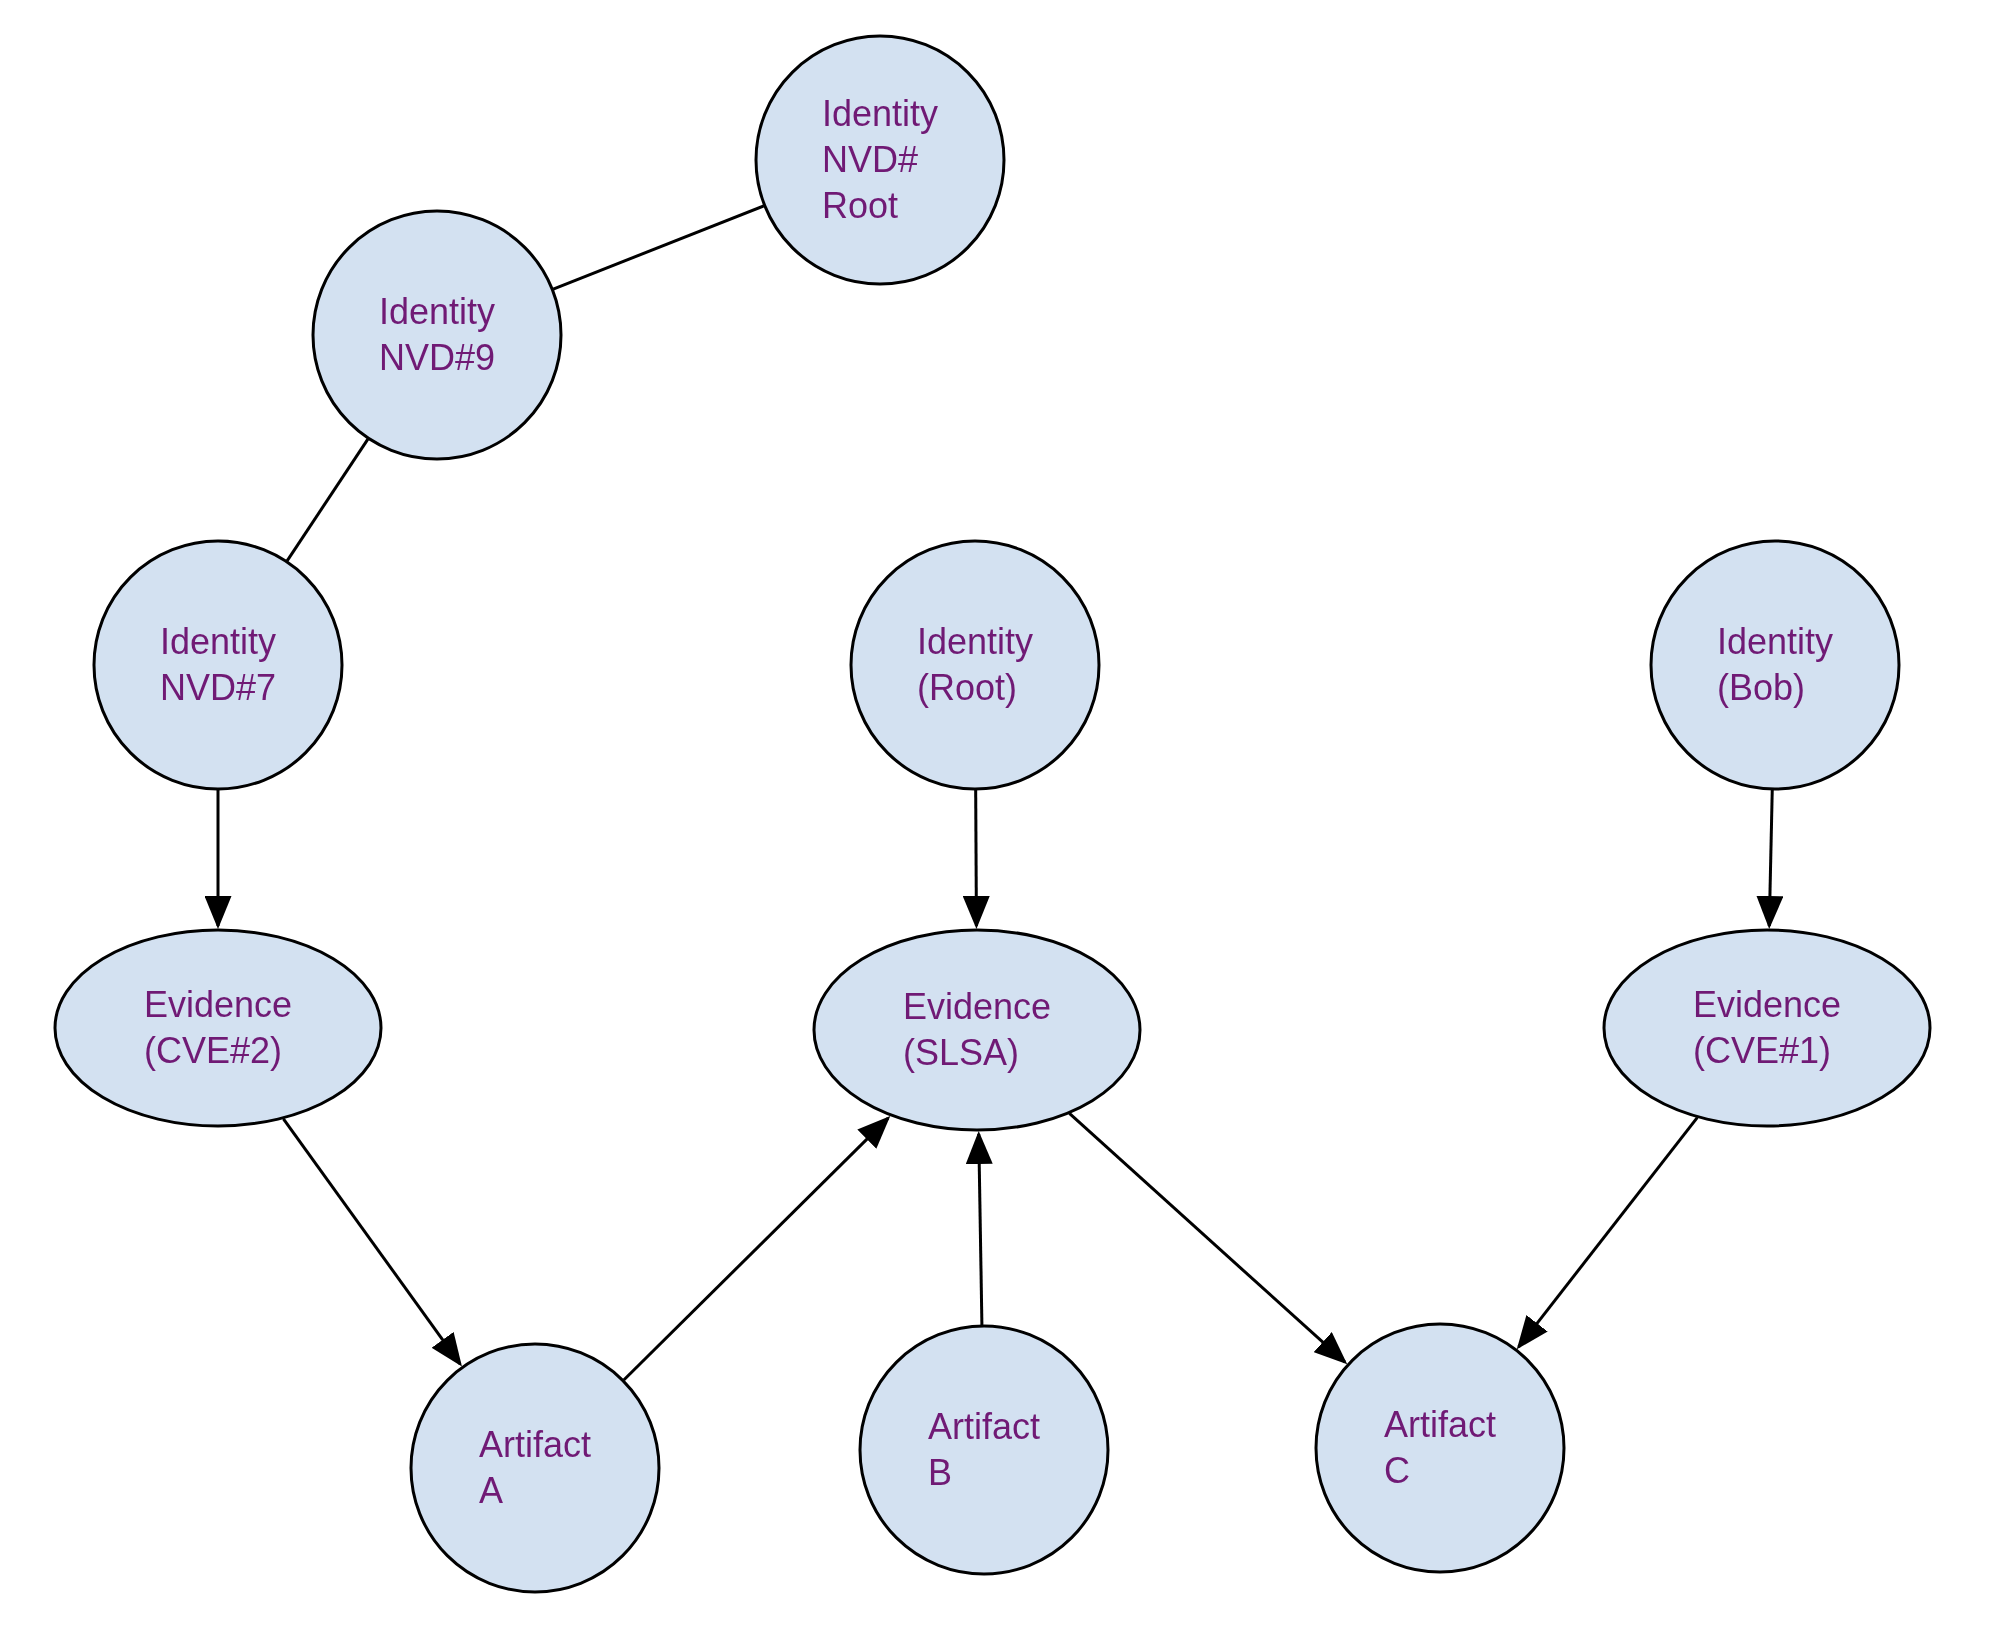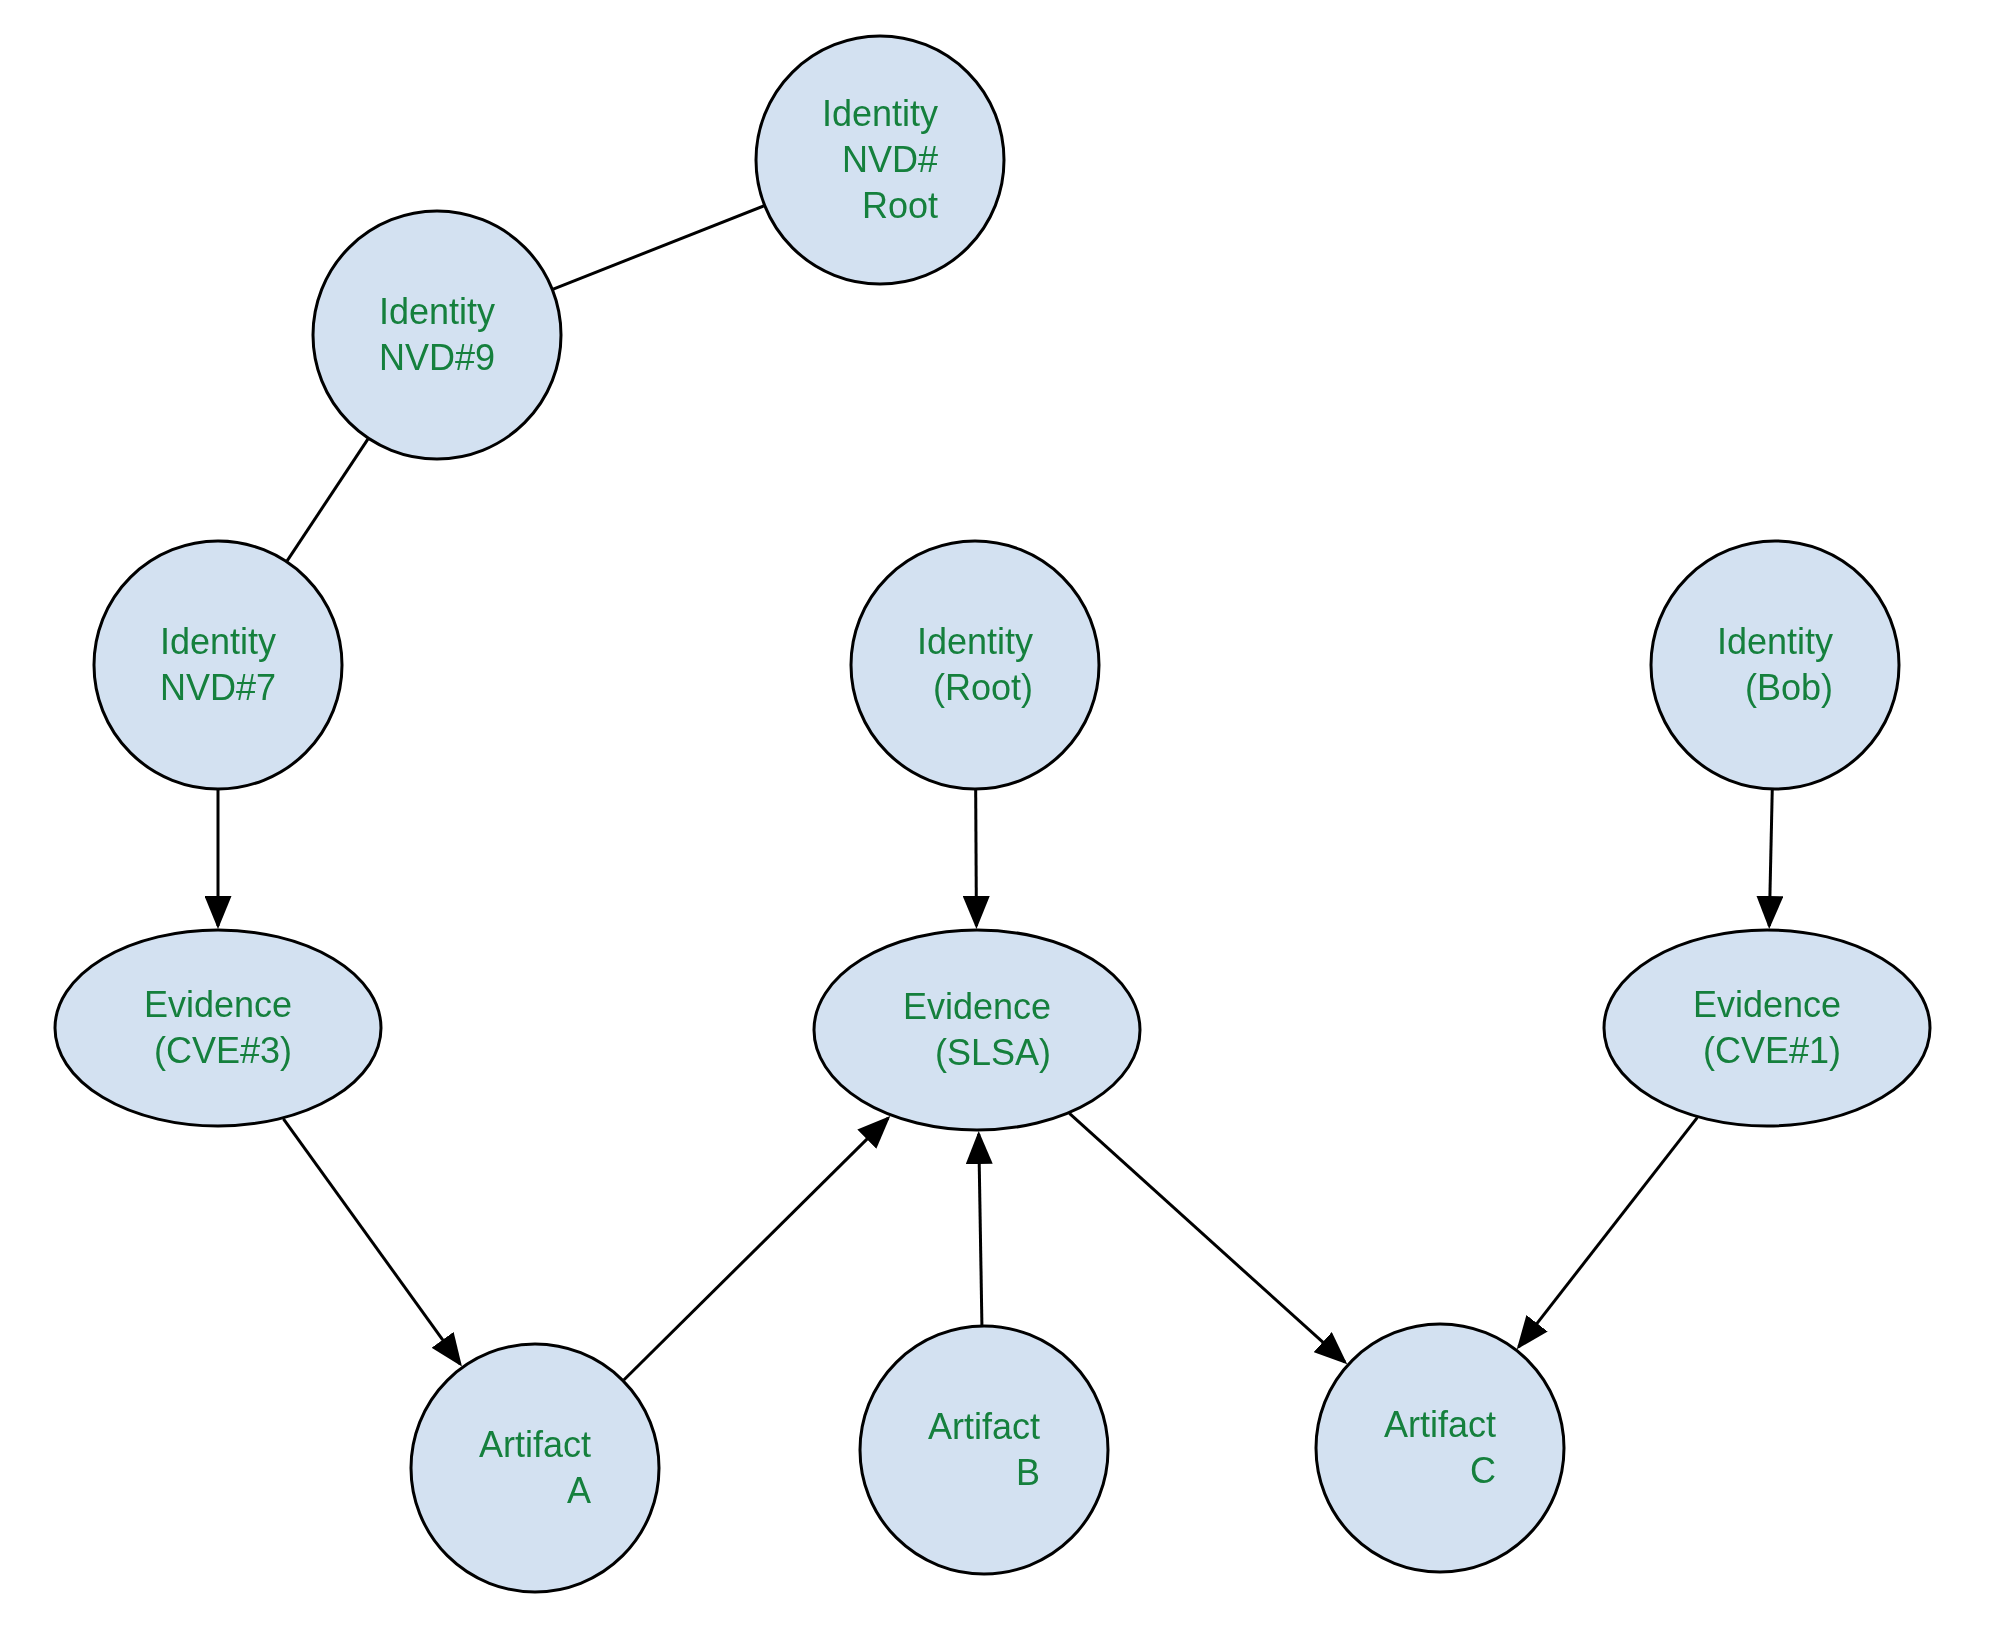--- a/index.html
+++ b/index.html
@@ -31,22 +31,22 @@
     stroke: #000000;
     stroke-width: 3;
   }
   .edge-line {
     stroke: #000000;
     stroke-width: 3;
     fill: none;
   }
   .node-label {
     position: absolute;
-    text-align: right;
-    color: #15803d;
+    text-align: left;
+    color: #701a75;
     font-family: "Liberation Sans", sans-serif;
     font-size: 36px;
     line-height: 46px;
     white-space: pre;
     transform: translate(-50%, -50%);
     pointer-events: none;
     letter-spacing: 0px;
   }
 </style>
 </head>
@@ -84,20 +84,20 @@
         <ellipse cx="984" cy="1450" rx="124" ry="124" class="node-shape"></ellipse>
         <ellipse cx="1440" cy="1448" rx="124" ry="124" class="node-shape"></ellipse>
       </g>
   </svg>
   <div id="labels-layer">
       <div class="node-label" style="left: 880px; top: 160px;"><div>Identity</div><div>NVD#</div><div>Root</div></div>
       <div class="node-label" style="left: 437px; top: 335px;"><div>Identity</div><div>NVD#9</div></div>
       <div class="node-label" style="left: 218px; top: 665px;"><div>Identity</div><div>NVD#7</div></div>
       <div class="node-label" style="left: 975px; top: 665px;"><div>Identity</div><div>(Root)</div></div>
       <div class="node-label" style="left: 1775px; top: 665px;"><div>Identity</div><div>(Bob)</div></div>
-      <div class="node-label" style="left: 218px; top: 1028px;"><div>Evidence</div><div>(CVE#3)</div></div>
+      <div class="node-label" style="left: 218px; top: 1028px;"><div>Evidence</div><div>(CVE#2)</div></div>
       <div class="node-label" style="left: 977px; top: 1030px;"><div>Evidence</div><div>(SLSA)</div></div>
       <div class="node-label" style="left: 1767px; top: 1028px;"><div>Evidence</div><div>(CVE#1)</div></div>
       <div class="node-label" style="left: 535px; top: 1468px;"><div>Artifact</div><div>A</div></div>
       <div class="node-label" style="left: 984px; top: 1450px;"><div>Artifact</div><div>B</div></div>
       <div class="node-label" style="left: 1440px; top: 1448px;"><div>Artifact</div><div>C</div></div>
     </div>
 </div>
 
 </body></html>

